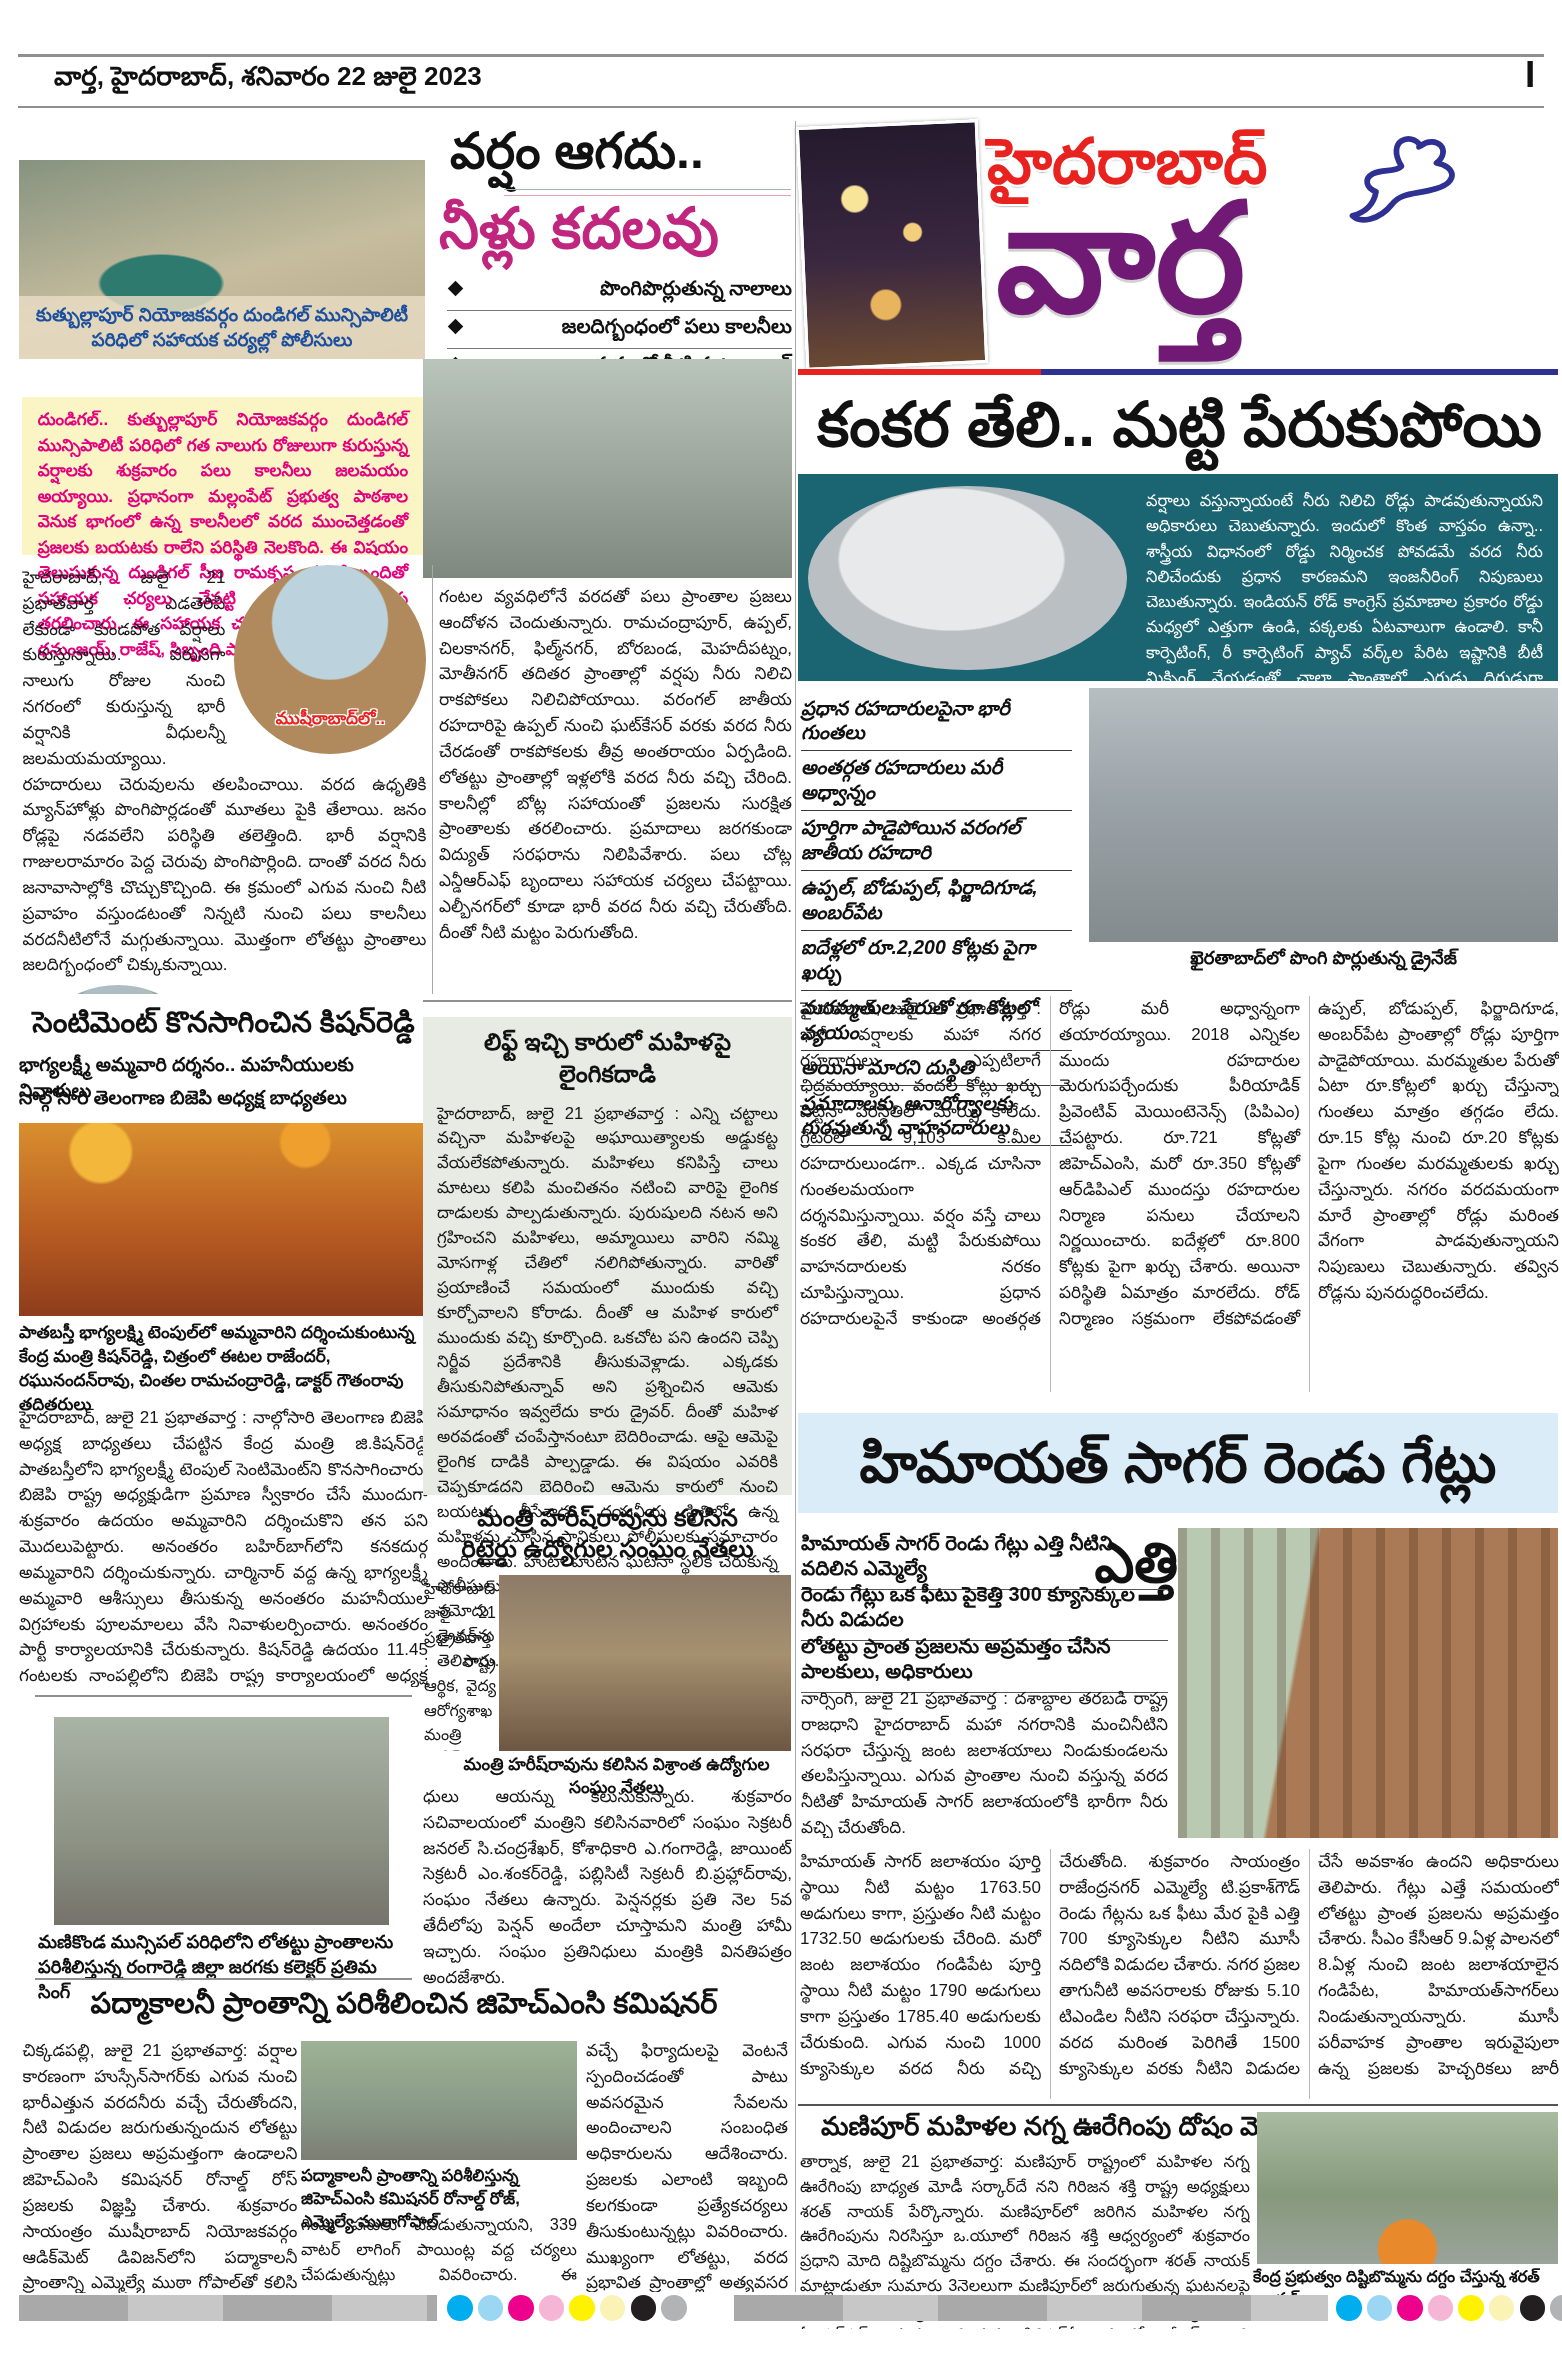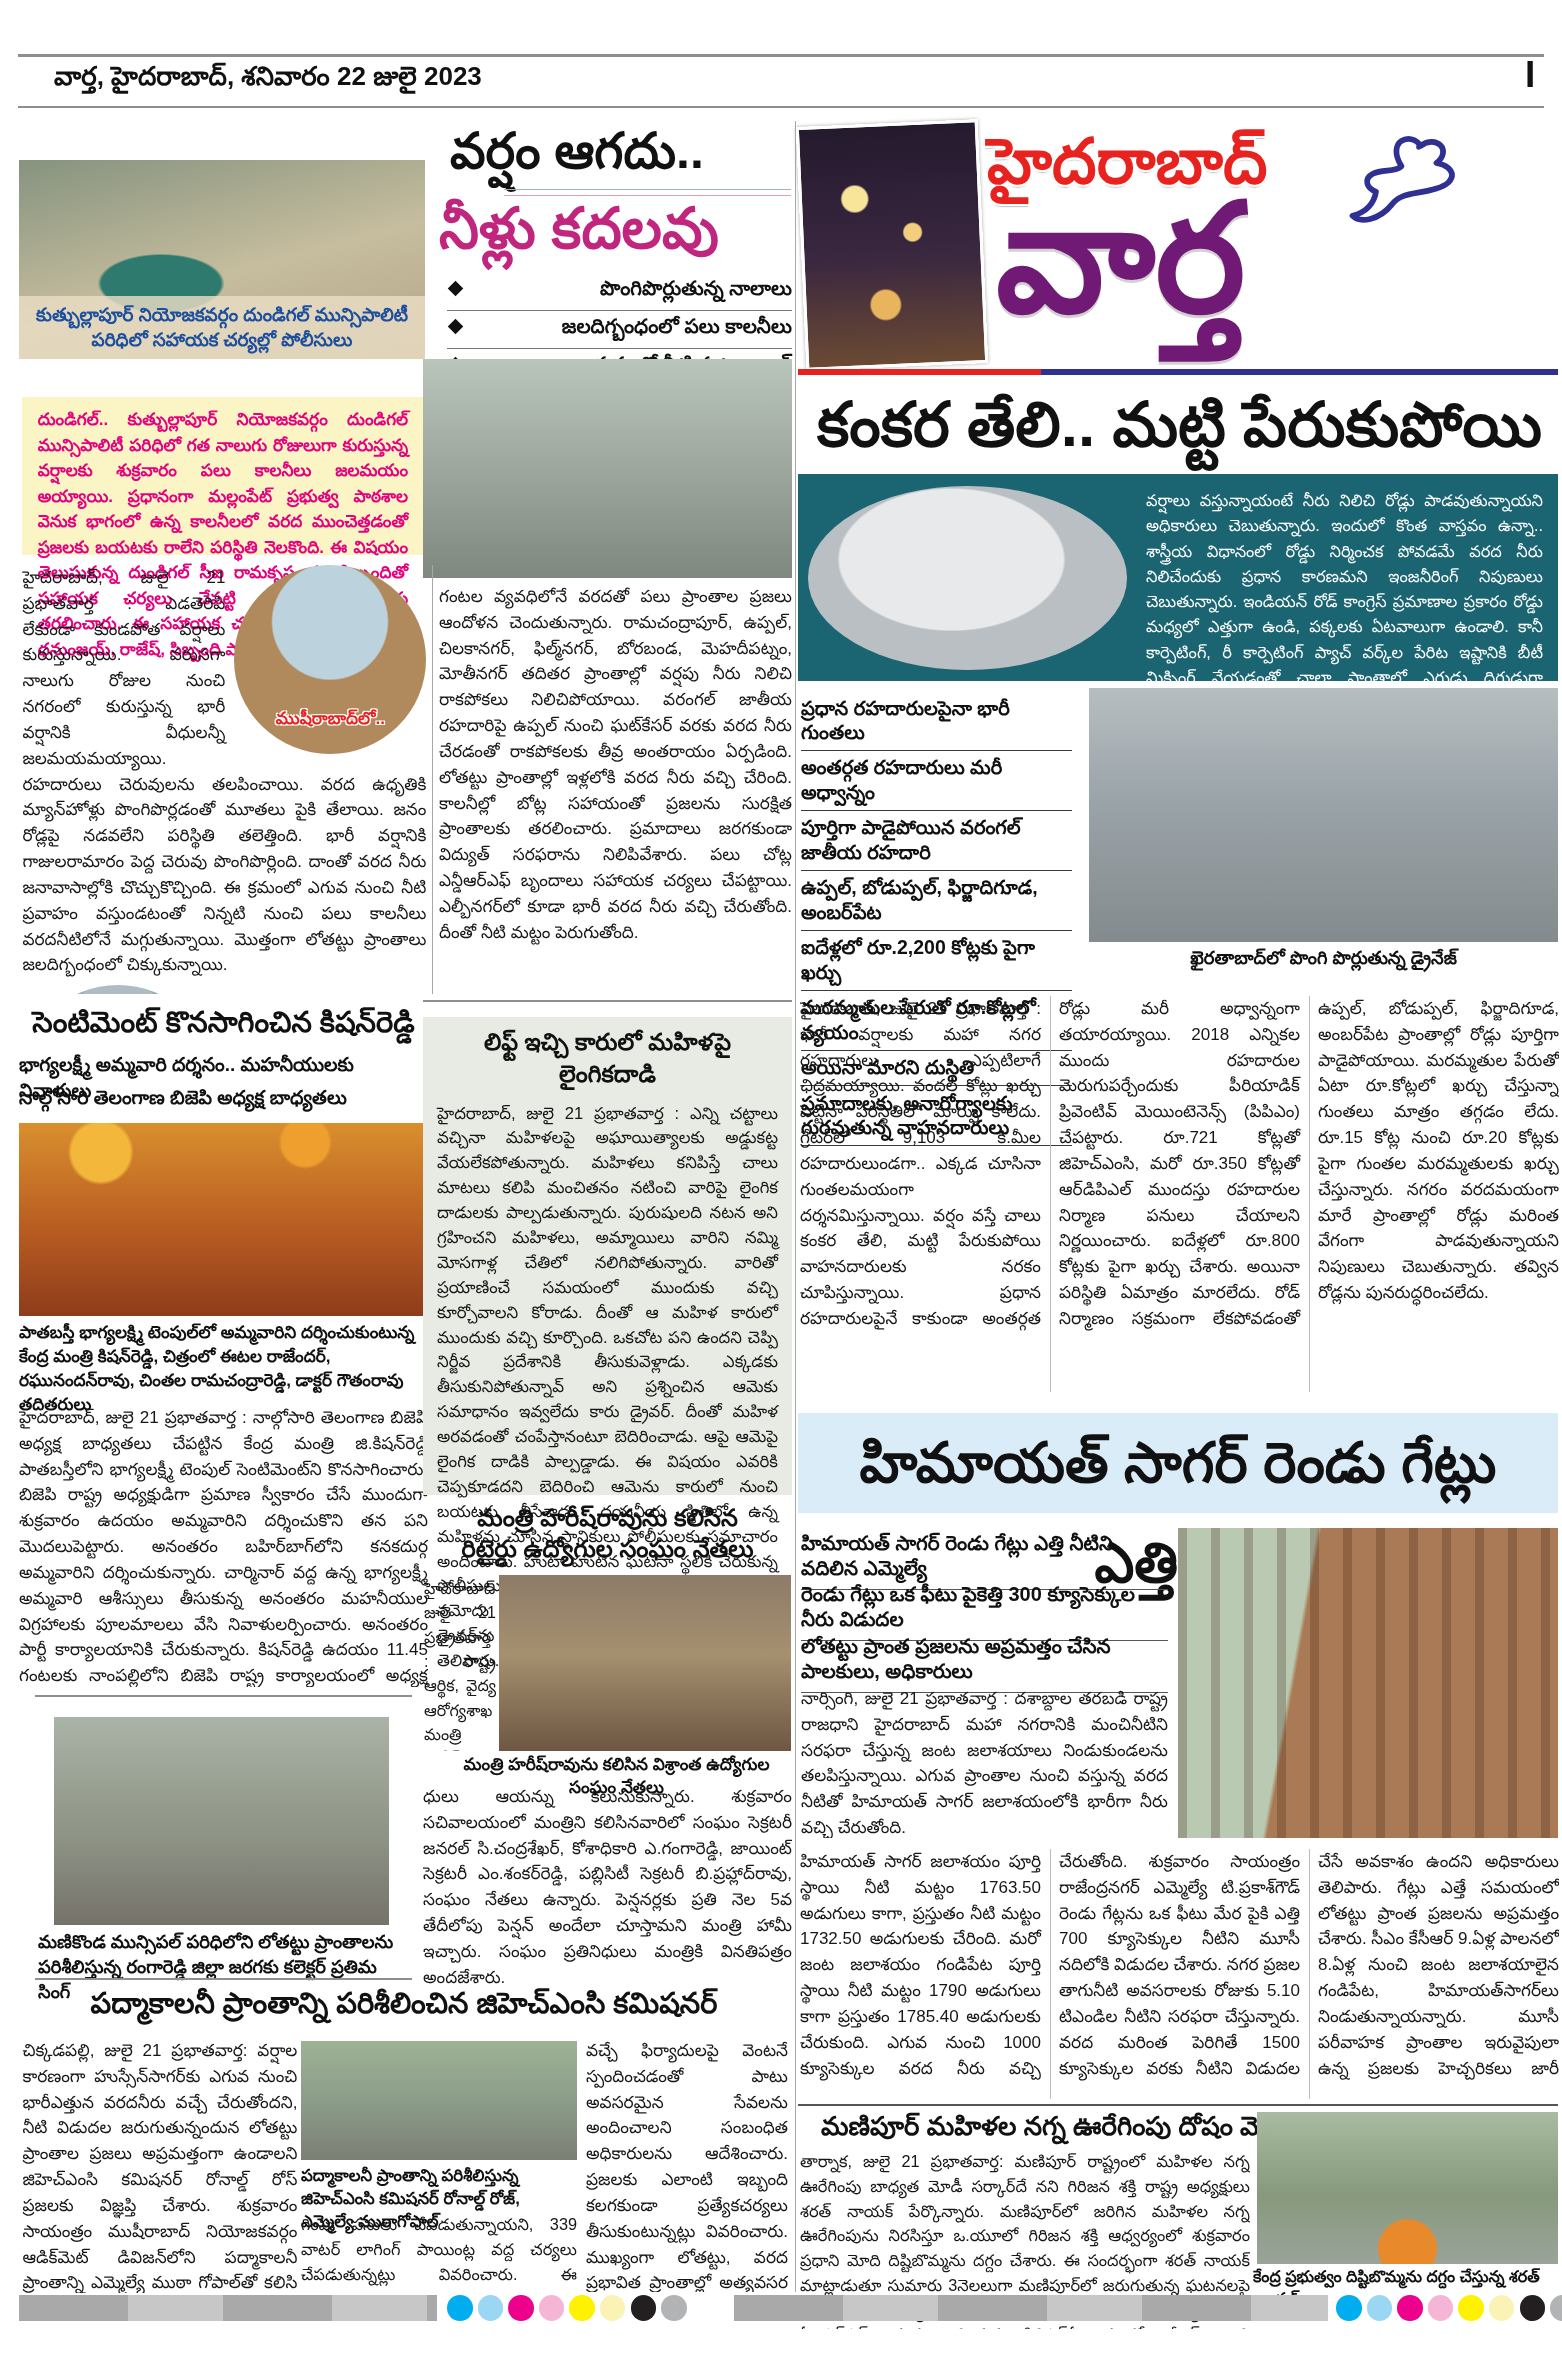--- a/index.html
+++ b/index.html
@@ -100,21 +100,21 @@
   #harish-caption{left:441px;top:1755px;width:351px;font-size:17px;text-align:center;}
   #harish-body{left:423px;top:1784px;width:369px;height:211px;}
 
   
   #kankara-headline{left:800px;top:388px;width:759px;font-size:62px;font-weight:bold;text-align:center;line-height:1.2;}
   #teal-box{left:798px;top:474px;width:760px;height:207px;background:#1b6472;}
   #teal-oval{position:absolute;left:10.2px;top:11.5px;width:319px;height:184px;border-radius:50%;
      background:radial-gradient(ellipse at 45% 40%,#e7e9ea 0 45%,#b9bfc2 46% 75%,#8f9698 76% 100%);}
   #teal-text{position:absolute;left:348px;top:14px;width:397px;color:#fff;font-size:16.3px;line-height:1.55;text-align:justify;}
   #kankara-points{left:801px;top:691px;width:271px;}
-  .kpoint{font-size:19.5px;font-weight:bold;padding:4.5px 0 5.7px 0;border-bottom:1.3px solid #3a3a3a;line-height:1.25;}
+  .kpoint{font-size:19.5px;font-weight:bold;padding:4.5px 0 5.7px 0;border-bottom:1.3px solid #3a3a3a;line-height:1.25;font-style:italic;}
   #khaira-photo{left:1089px;top:688px;width:469px;height:254px;
      background:linear-gradient(180deg,#b7bec2 0%,#9aa3a8 45%,#848b8e 100%);}
   #khaira-caption{left:1089px;top:948px;width:469px;font-size:18px;text-align:center;}
   #kankara-body{left:800px;top:996px;width:759px;height:396px;
      column-count:3;column-gap:18px;column-rule:0.6px solid #bbb;}
 
   
   #himayat-box{left:798px;top:1413px;width:760px;height:100px;background:#d9ecf8;}
   #himayat-headline{width:100%;text-align:center;font-size:56px;font-weight:bold;line-height:100px;}
   .hsub{position:absolute;left:801px;width:367px;font-size:20px;font-weight:bold;

